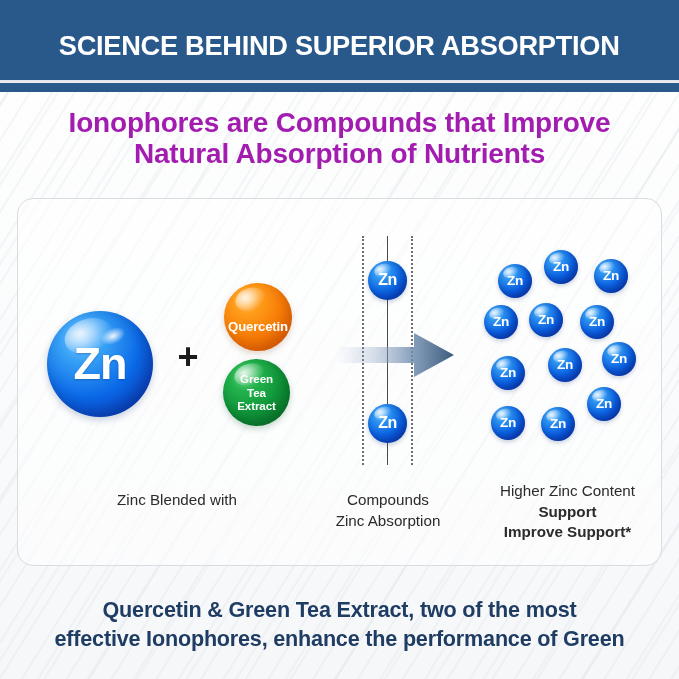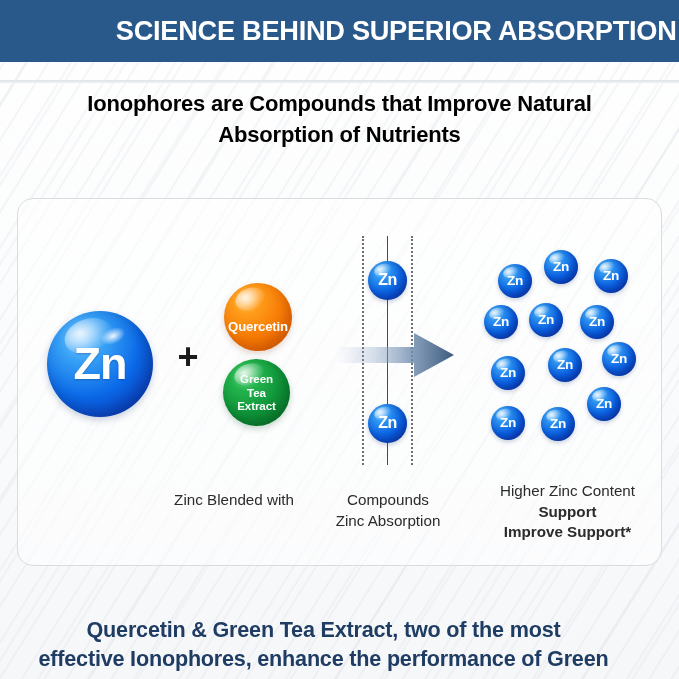--- a/index.html
+++ b/index.html
@@ -16,45 +16,45 @@
   .texture{
     position:absolute;inset:0;pointer-events:none;
     background:
       repeating-linear-gradient(122deg, rgba(216,220,228,0.00) 0px, rgba(216,220,228,0.00) 16px, rgba(208,214,224,0.30) 17px, rgba(216,220,228,0.00) 19px),
       repeating-linear-gradient(-58deg, rgba(214,219,228,0.00) 0px, rgba(214,219,228,0.00) 38px, rgba(205,212,223,0.22) 39px, rgba(214,219,228,0.00) 42px),
       linear-gradient(180deg,#ffffff 0%, #fafbfc 55%, #f6f7f9 100%);
   }
 
   
   .header-band{
-    position:absolute;left:0;top:0;width:679px;height:62px;
+    position:absolute;left:0;top:0;width:679px;height:92px;
     background:#29598a;
-    display:flex;align-items:center;justify-content:flex-end;
+    display:flex;align-items:center;justify-content:center;
   }
   .header-title{
     color:#ffffff;
     font-size:27.5px;
     font-weight:bold;
     letter-spacing:-0.3px;
     text-align:center;
     white-space:nowrap;
     font-stretch:condensed;
     transform:scaleX(0.99);
   }
   .header-rule{
     position:absolute;left:0;top:80px;width:679px;height:3px;
     background:linear-gradient(180deg,#dfe4ea 0%, #eef1f4 100%);
   }
 
   
   .subtitle{
-    position:absolute;left:40px;top:88px;width:599px;
+    position:absolute;left:40px;top:107px;width:599px;
     text-align:center;
-    color:#000000;
-    font-size:22px;
+    color:#a21caf;
+    font-size:28px;
     font-weight:bold;
     line-height:31px;
     letter-spacing:-0.2px;
   }
 
   
   .card{
     position:absolute;left:17px;top:198px;width:645px;height:368px;
     border:1px solid #d9dde2;
     border-radius:16px;
@@ -156,34 +156,33 @@
   
   .zn-dot{
     width:34px;height:34px;
     background:
       radial-gradient(circle at 33% 26%, #79c4ff 0%, #2e94f0 20%, #0a60e2 55%, #0a3cc0 85%, #1236ac 100%);
     box-shadow:0 2px 4px rgba(20,50,110,0.22), inset -3px -3px 7px rgba(8,30,100,0.40);
   }
   .zn-dot .lbl{font-size:13.6px;letter-spacing:-0.4px;}
 
   
-  .cap-1{left:84px;top:490px;width:210px;text-align:right;}
+  .cap-1{left:72px;top:490px;width:210px;}
   .cap-2{left:300px;top:490px;width:176px;}
   .cap-3{left:470px;top:481px;width:195px;}
 
   
   .tagline{
-    position:absolute;left:20px;top:595px;width:607px;
+    position:absolute;left:36px;top:595px;width:607px;
     text-align:center;
     color:#1f3c63;
     font-size:21.6px;
     font-weight:bold;
     line-height:29px;
     letter-spacing:-0.2px;
-    margin-top:20px;
   }
 </style>
 </head>
 <body>
 
 <div id="root">
 
   <div class="texture"></div>
 
   <div class="header-band">

